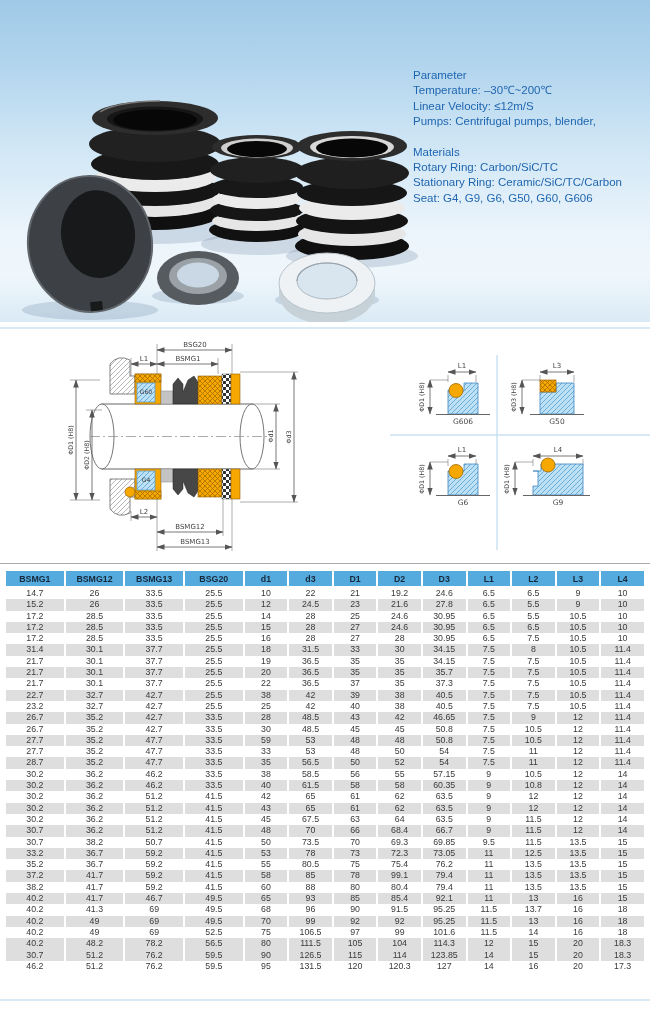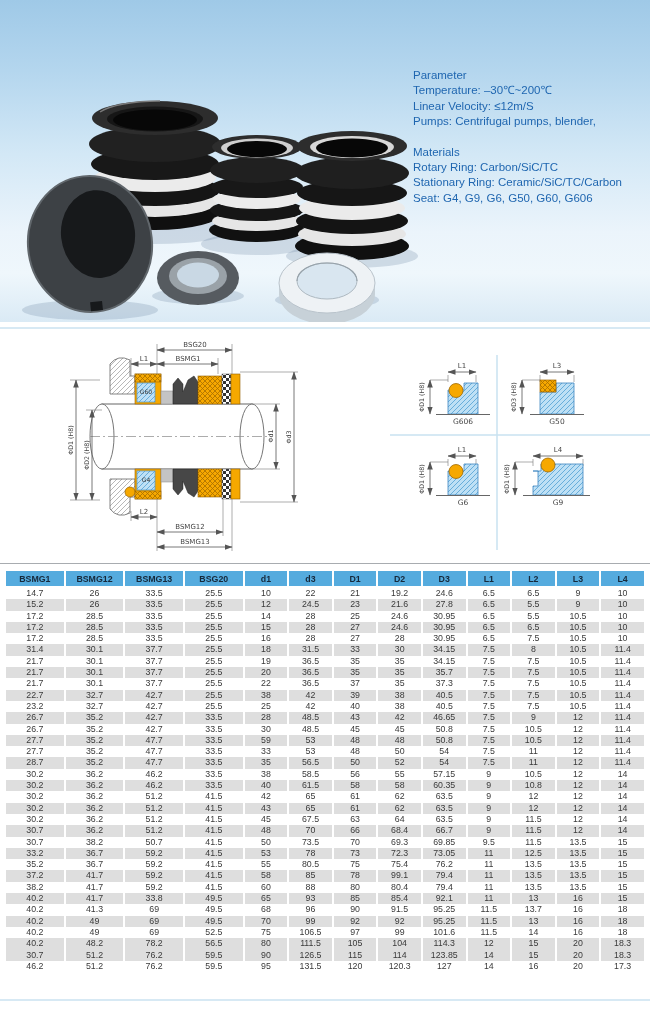--- a/index.html
+++ b/index.html
@@ -740,21 +740,21 @@
           <td>80.4</td>
           <td>79.4</td>
           <td>11</td>
           <td>13.5</td>
           <td>13.5</td>
           <td>15</td>
         </tr>
         <tr class="alt">
           <td>40.2</td>
           <td>41.7</td>
-          <td>33.8</td>
+          <td>46.7</td>
           <td>49.5</td>
           <td>65</td>
           <td>93</td>
           <td>85</td>
           <td>85.4</td>
           <td>92.1</td>
           <td>11</td>
           <td>13</td>
           <td>16</td>
           <td>15</td>

